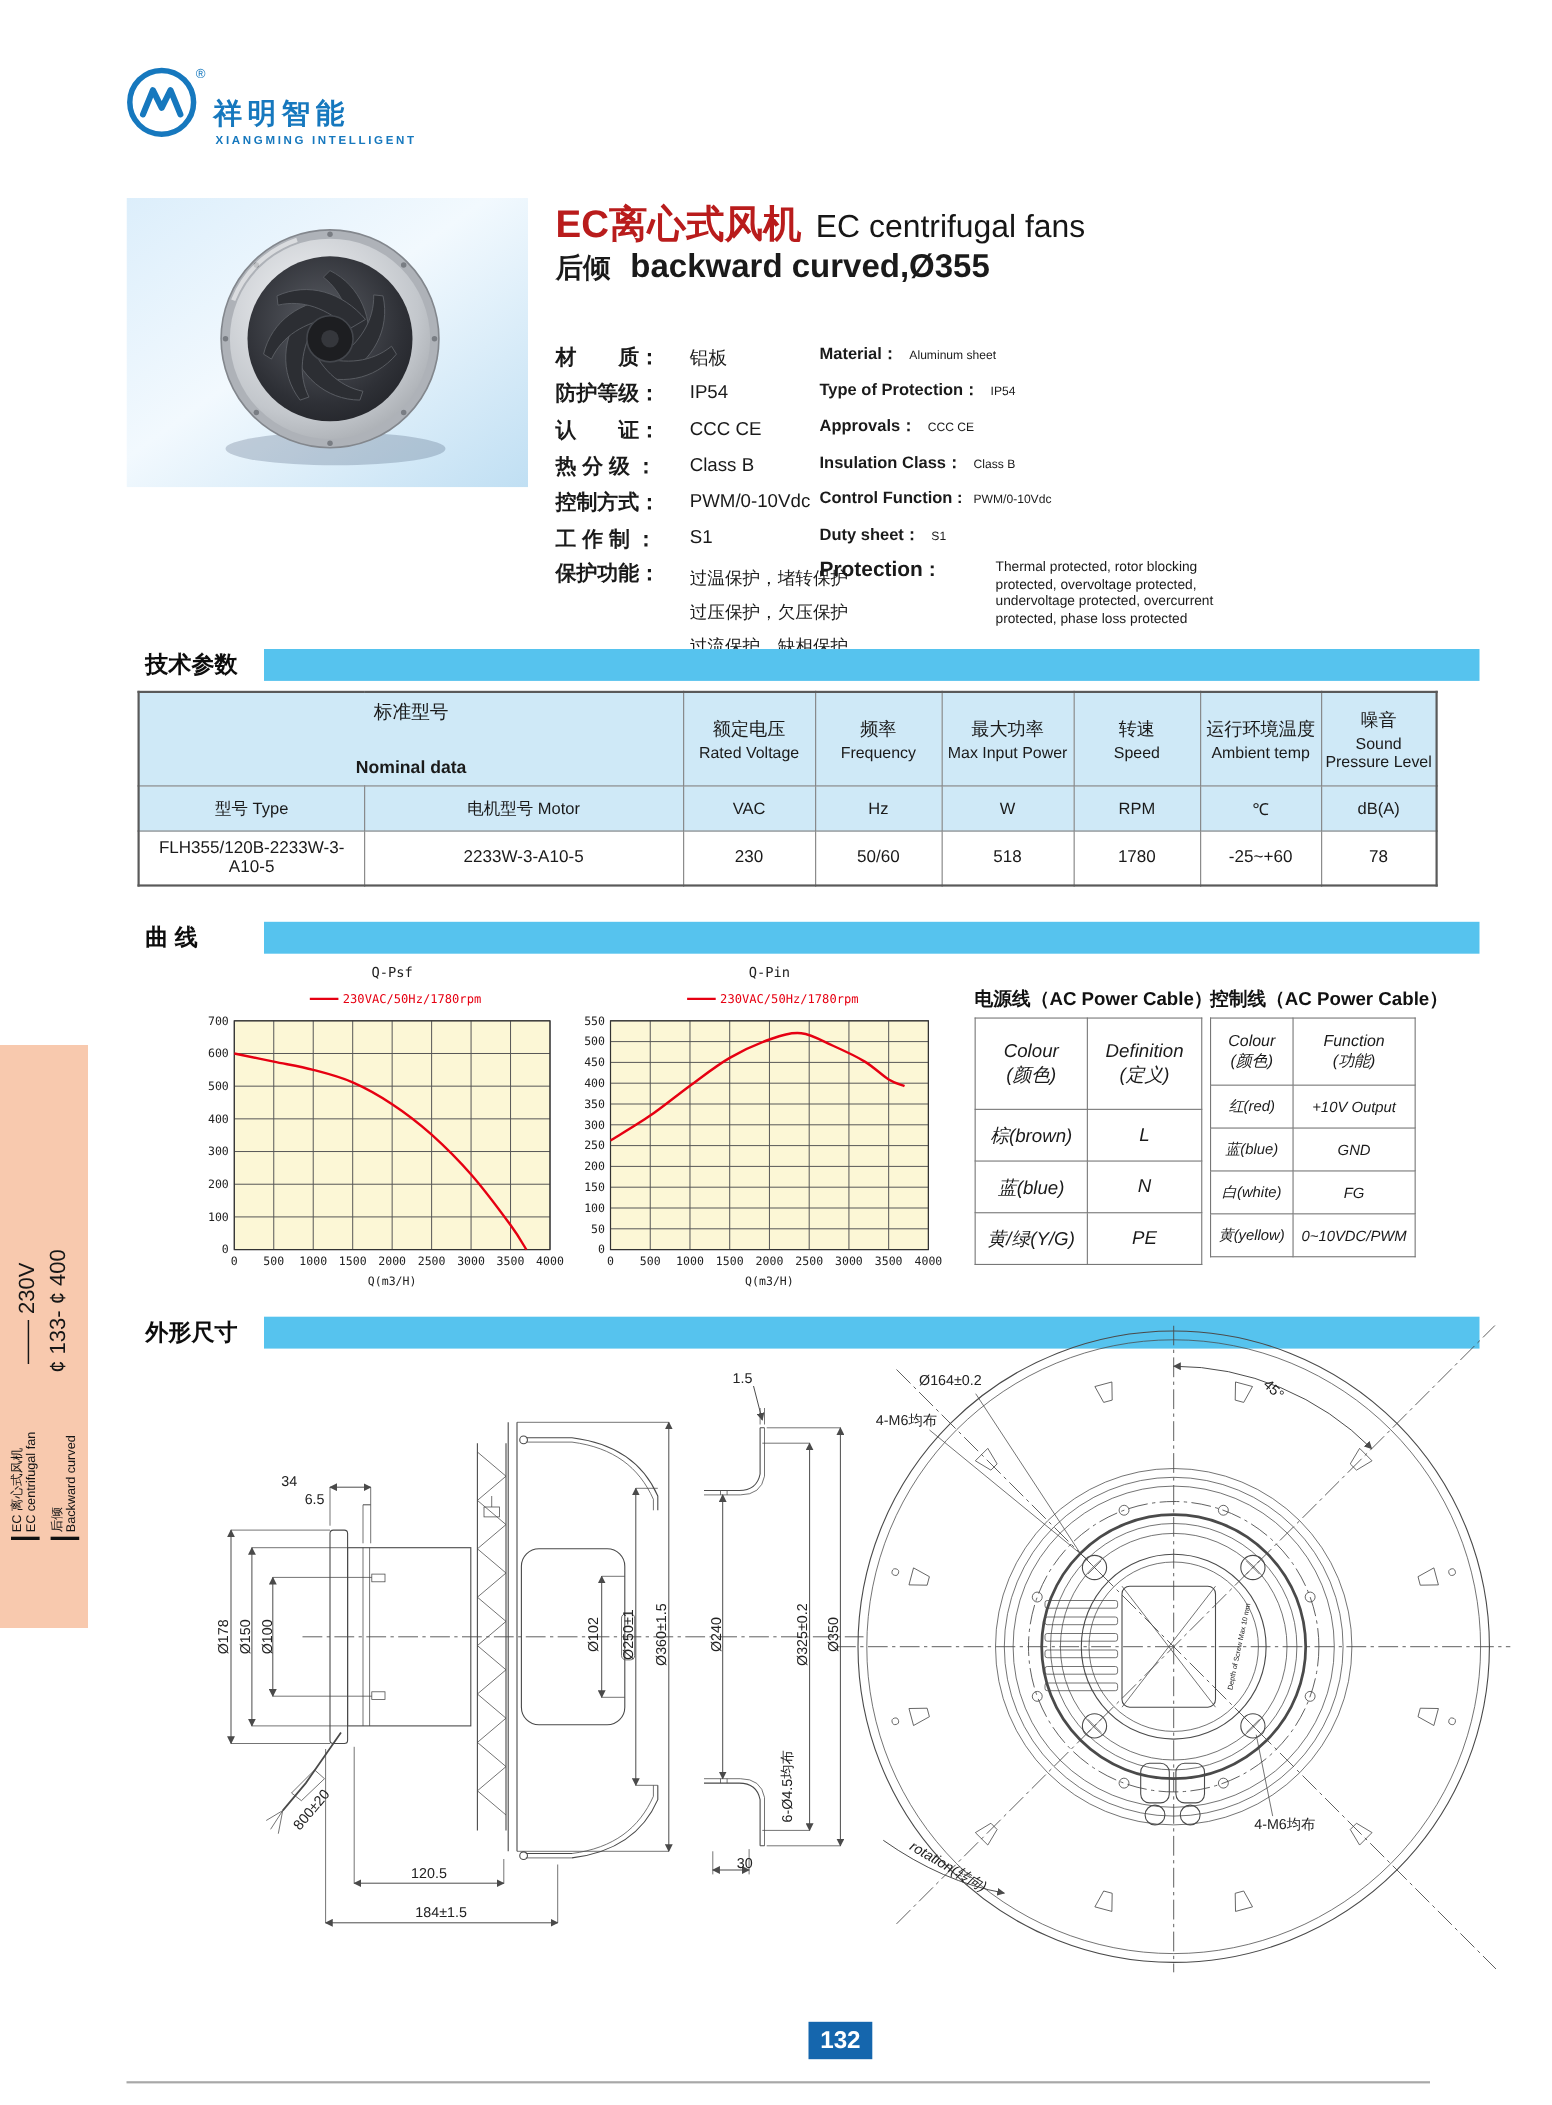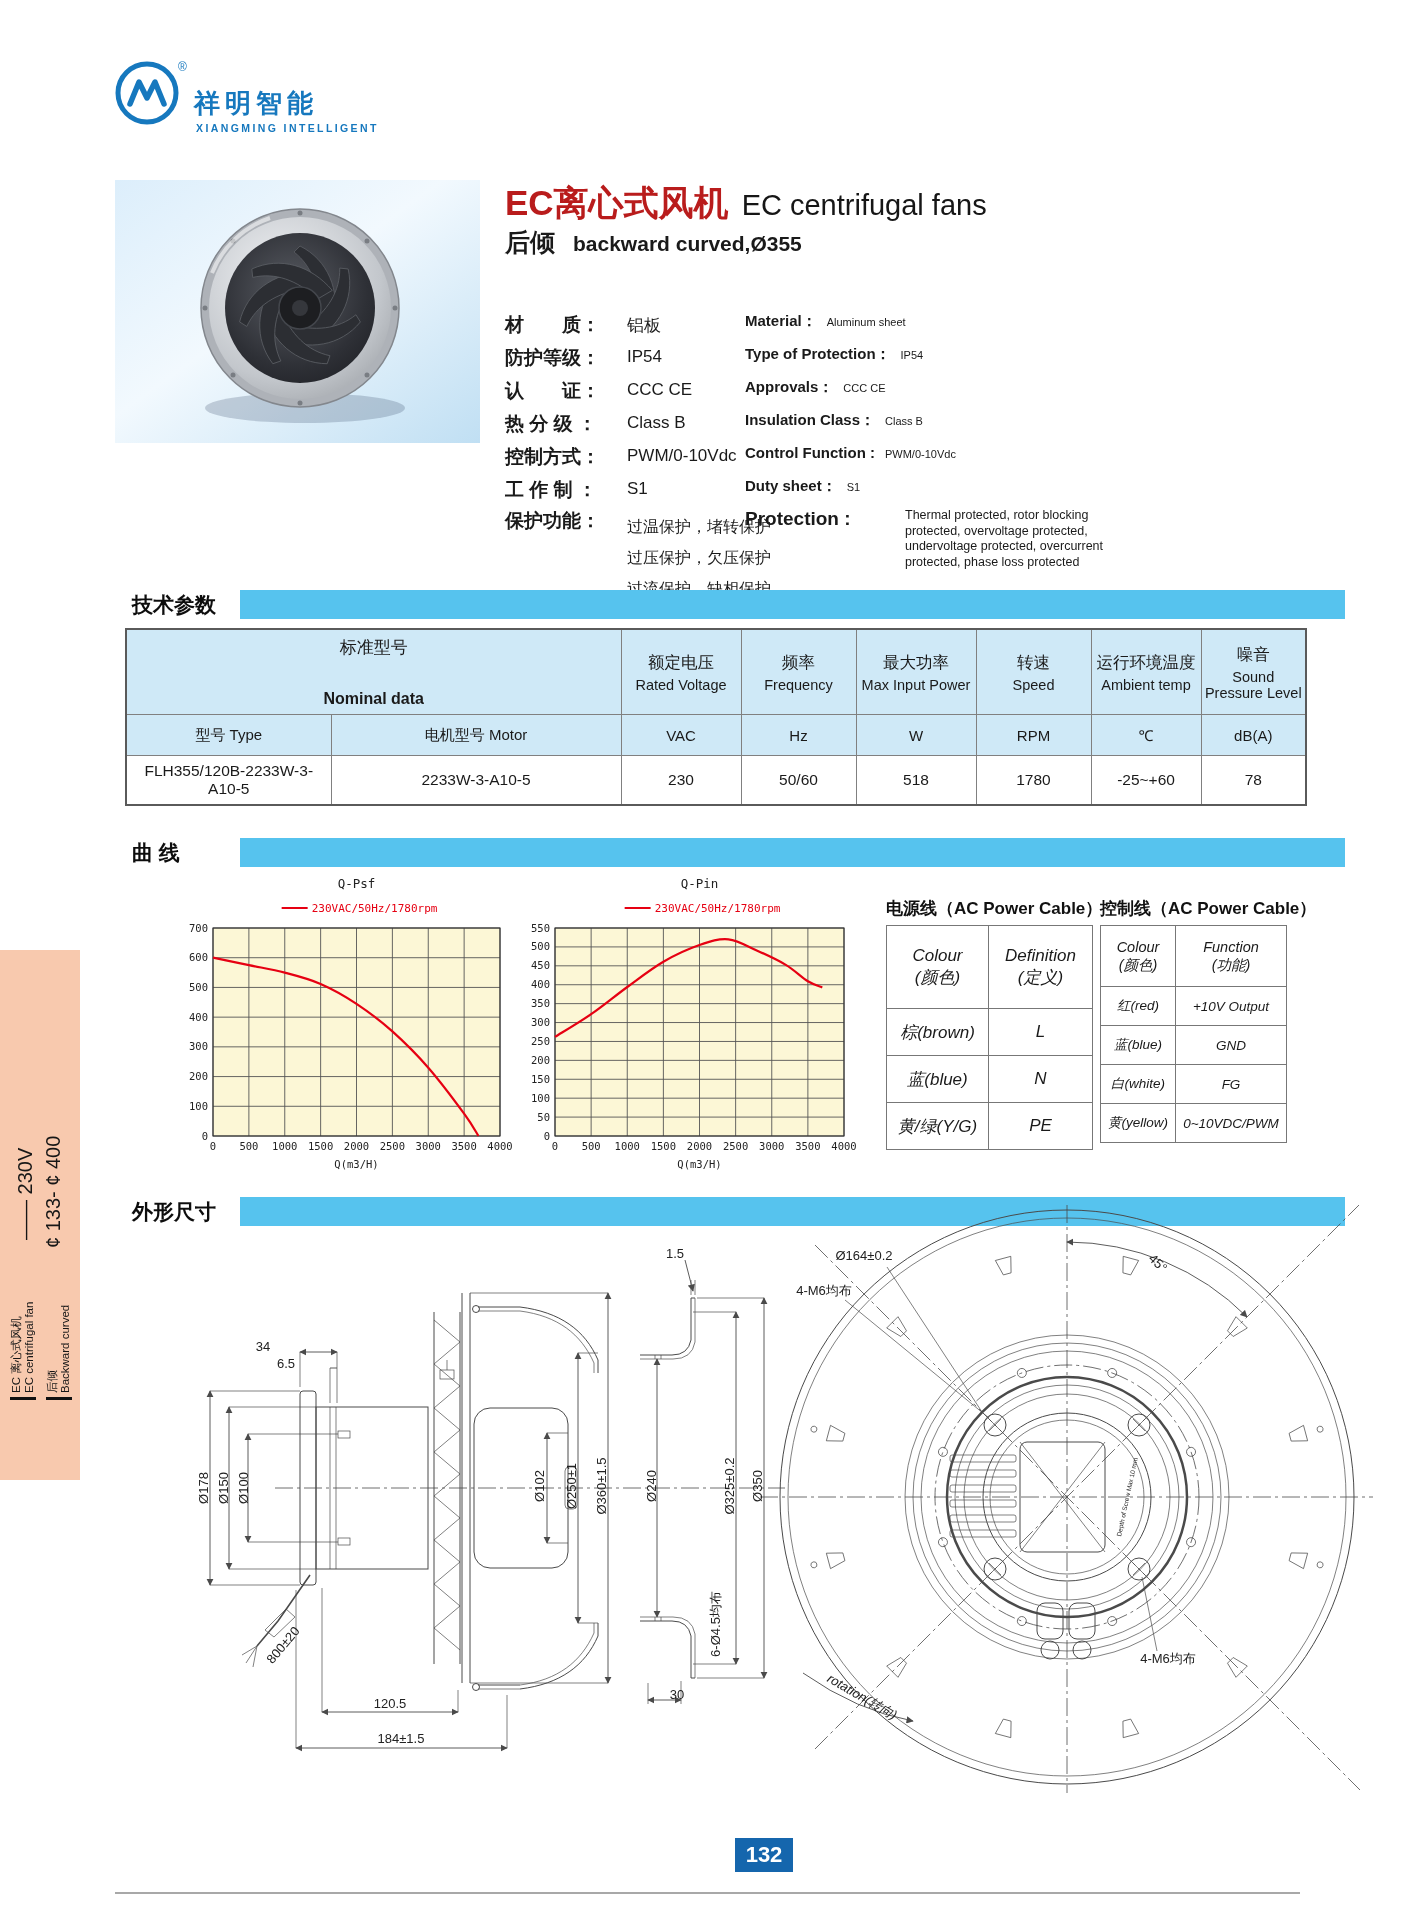--- a/index.html
+++ b/index.html
@@ -11,21 +11,21 @@
   #logo-cn{position:absolute;left:194px;top:86px;font-size:26px;font-weight:bold;color:#1678be;letter-spacing:5px;}
   #logo-en{position:absolute;left:196px;top:122px;font-size:10.5px;font-weight:bold;color:#1678be;letter-spacing:2.4px;}
   #logo-reg{position:absolute;left:178px;top:60px;font-size:12px;color:#1678be;}
 
   
   #title-row{position:absolute;left:505px;top:180px;display:flex;align-items:baseline;}
   #title-cn{font-size:35px;font-weight:bold;color:#b91c1c;}
   #title-en{font-size:29px;color:#161616;margin-left:13px;}
   #subtitle-row{position:absolute;left:505px;top:226px;display:flex;align-items:baseline;}
   #subtitle-cn{font-size:25px;font-weight:bold;}
-  #subtitle-en{font-size:21px;font-weight:bold;margin-left:18px;}
+  #subtitle-en{font-size:30px;font-weight:bold;margin-left:18px;}
 
   
   #specs{position:absolute;left:505px;top:312px;width:800px;}
   .spec-row{position:relative;height:33px;}
   .sl{position:absolute;left:0;font-weight:bold;font-size:19px;}
   .sv{position:absolute;left:122px;top:2px;font-size:17px;}
   .en-pair{position:absolute;left:240px;white-space:nowrap;}
   .en-pair b{font-size:15px;}
   .en-pair span{font-size:11px;margin-left:10px;}
   #protection{position:absolute;left:505px;top:508px;width:780px;height:95px;}

